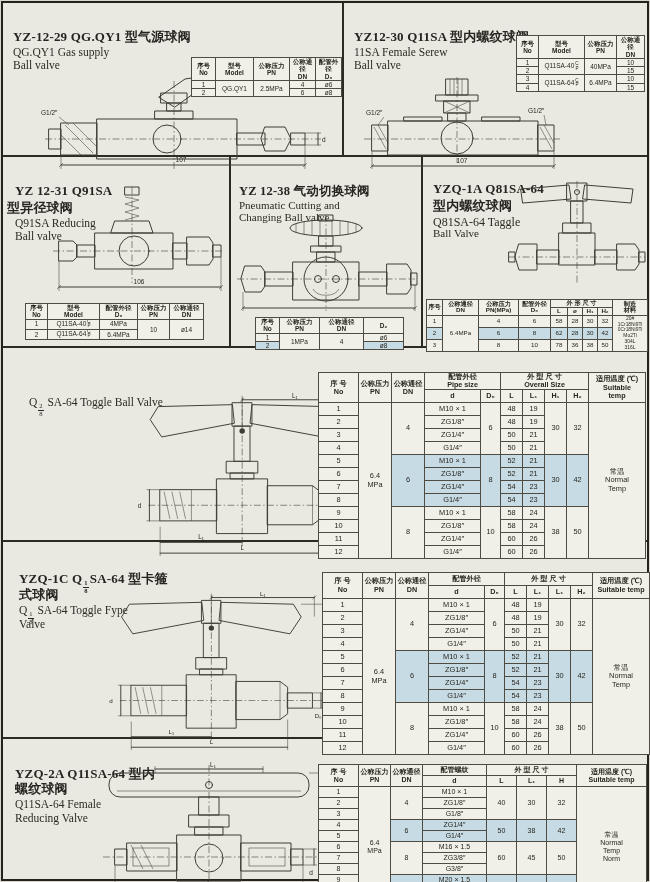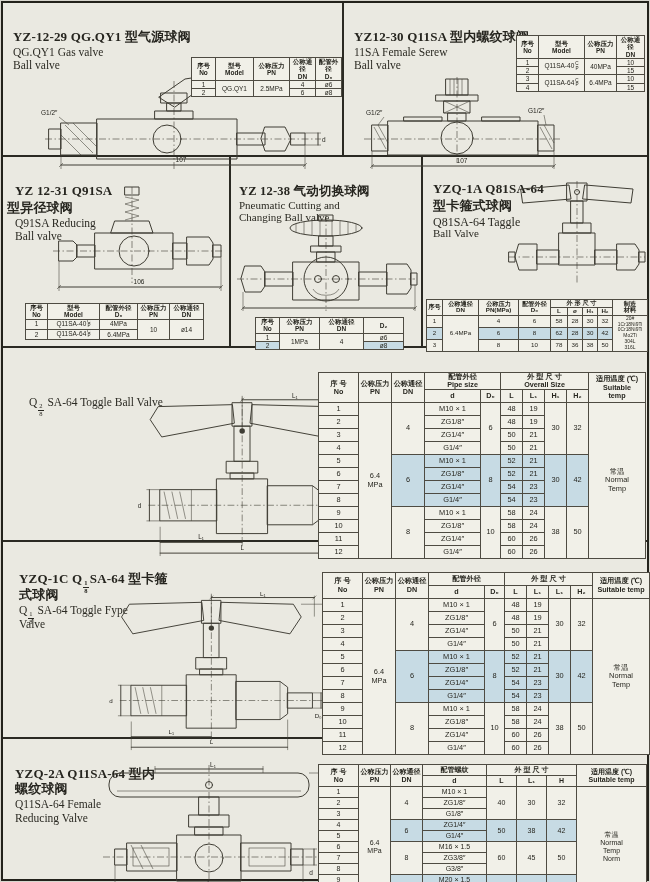--- a/index.html
+++ b/index.html
@@ -40,21 +40,21 @@
   <div class="hline" style="top:152px"></div>
   <div class="hline" style="top:343px"></div>
   <div class="hline" style="top:537px"></div>
   <div class="hline" style="top:734px"></div>
   <div class="vline" style="left:339px;top:0;height:152px"></div>
   <div class="vline" style="left:226px;top:154px;height:189px"></div>
   <div class="vline" style="left:418px;top:154px;height:189px"></div>
 
   <div class="sec" style="left:0;top:0;width:339px;height:152px">
     <div class="tcn" style="left:10px;top:5px">YZ-12-29 QG.QY1 型气源球阀</div>
-    <div class="ten" style="left:10px;top:23px">QG.QY1 Gas valve</div>
+    <div class="ten" style="left:10px;top:23px">QG.QY1 Gas supply</div>
     <div class="ten" style="left:10px;top:36px">Ball valve</div>
     <svg class="draw" style="left:6px;top:26px" width="322" height="124" viewBox="0 0 322 124">
       <line class="c" x1="36" y1="90" x2="312" y2="90"></line>
       <line class="c" x1="165" y1="32" x2="165" y2="120"></line>
       <path class="s" d="M150,48 L176,30 L292,12 L297,21 L191,40 L166,58 Z"></path>
       <rect class="s" x="152" y="44" width="26" height="10"></rect>
       <rect class="s" x="158" y="54" width="14" height="8"></rect>
       <rect class="s" x="146" y="62" width="38" height="8"></rect>
       <rect class="s" x="88" y="70" width="140" height="40"></rect>
       <circle class="s" cx="158" cy="90" r="14"></circle>
@@ -320,21 +320,21 @@
       <tr>
         <td class="hl">2</td>
         <td class="hl">ø8</td>
       </tr>
     </tbody>
       </table>
   </div>
 
   <div class="sec" style="left:420px;top:154px;width:224px;height:189px">
     <div class="tcn" style="left:10px;top:4px">YZQ-1A Q81SA-64</div>
-    <div class="tcn" style="left:10px;top:20px">型卡箍式球阀</div>
+    <div class="tcn" style="left:10px;top:20px">型内螺纹球阀</div>
     <div class="ten" style="left:10px;top:38px;font-size:12px">Q81SA-64 Taggle</div>
     <div class="ten" style="left:10px;top:50px;font-size:11px">Ball Valve</div>
     <svg class="draw" style="left:84px;top:4px" width="140" height="112" viewBox="0 0 140 112">
       <line class="c" x1="2" y1="76" x2="138" y2="76"></line>
       <line class="c" x1="70" y1="0" x2="70" y2="104"></line>
       <path class="s" d="M14,8 L62,4 L64,18 L16,22 Z"></path>
       <path class="s" d="M78,4 L126,8 L124,22 L76,18 Z"></path>
       <rect class="s" x="60" y="2" width="20" height="18"></rect>
       <circle class="s" cx="70" cy="11" r="2.5"></circle>
       <rect class="s" x="64" y="20" width="12" height="22"></rect>

